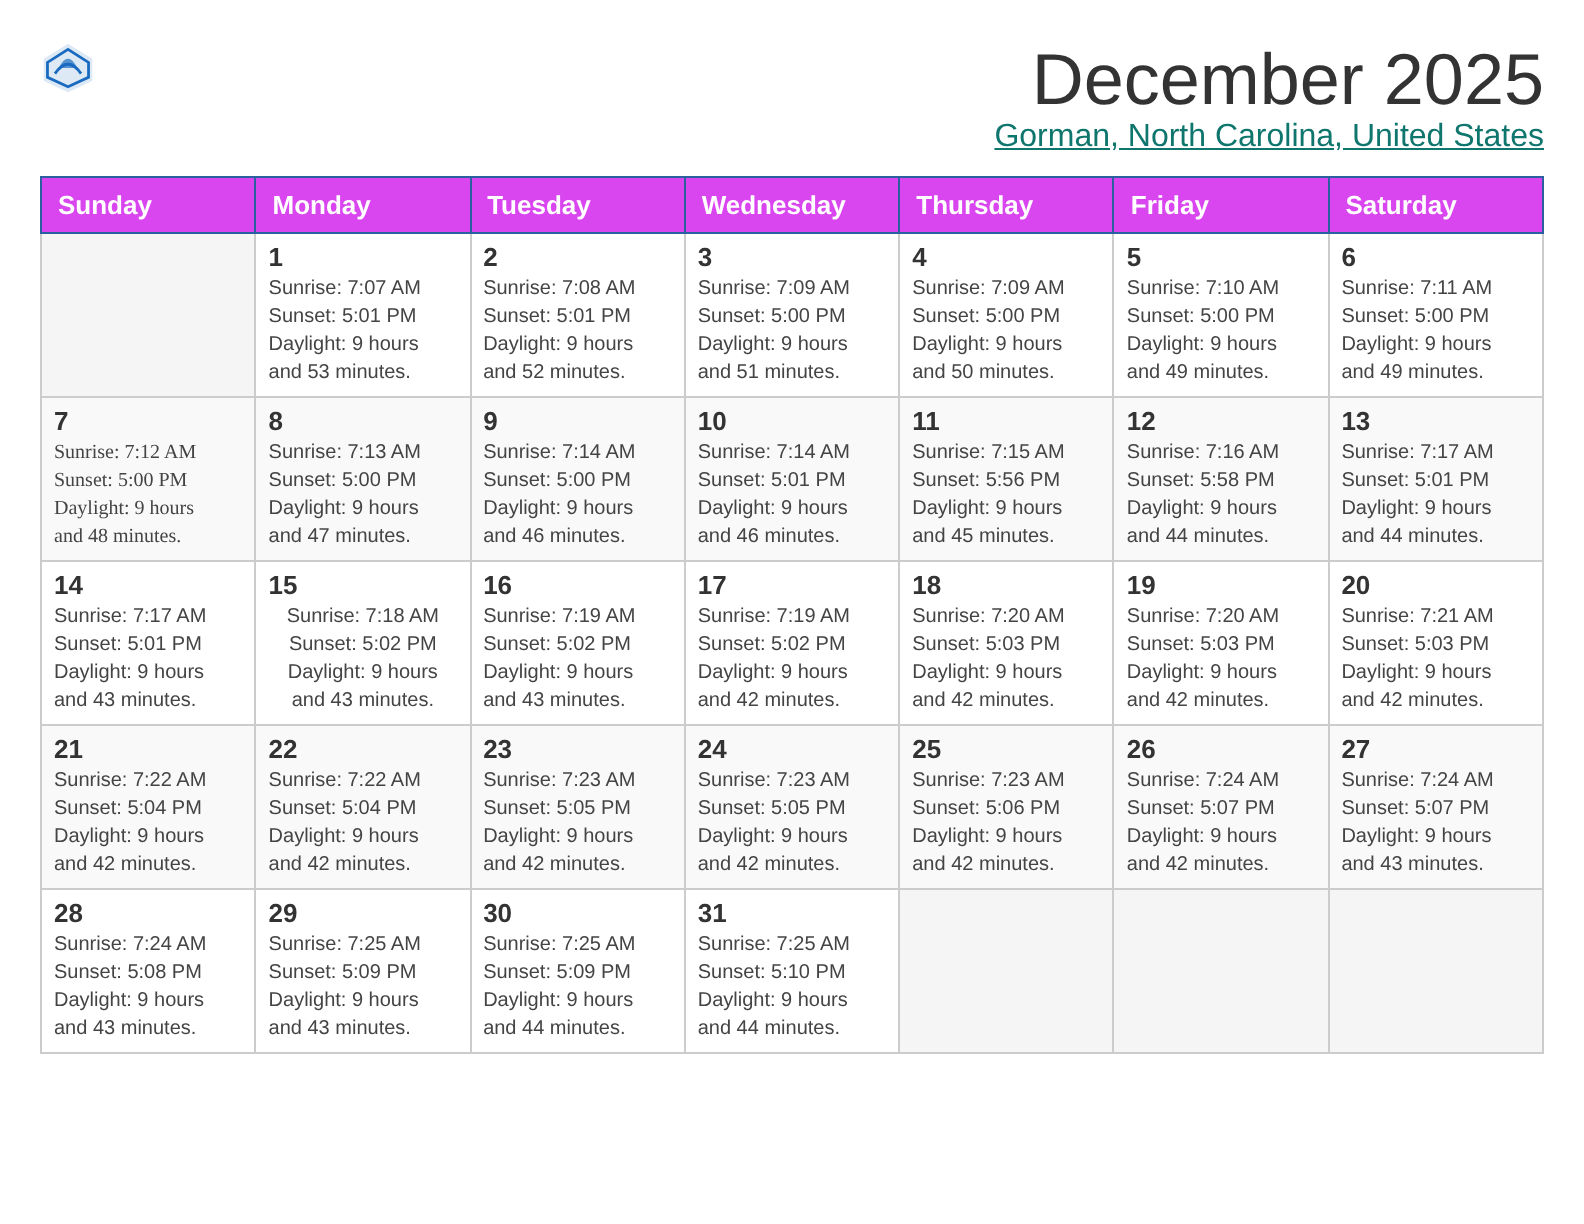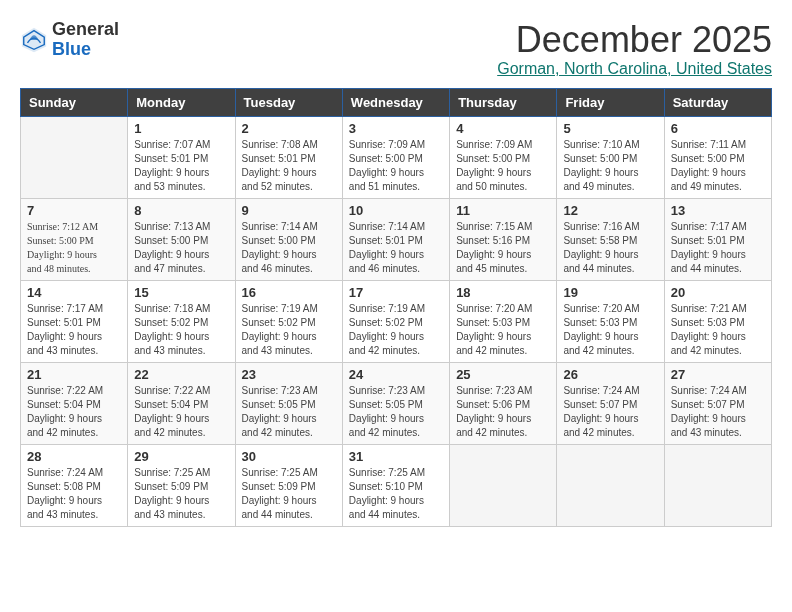--- a/index.html
+++ b/index.html
@@ -45,21 +45,21 @@
       font-size: 16px;
       color: #0f766e;
       text-decoration: underline;
     }
     table {
       width: 100%;
       border-collapse: collapse;
       border: 1px solid #ccc;
     }
     thead tr th {
-      background-color: #404040;
+      background-color: #d946ef;
       color: #fff;
       font-size: 13px;
       font-weight: bold;
       padding: 6px 8px;
       text-align: left;
       border: 1px solid #2a5fa0;
     }
     tbody tr td {
       border: 1px solid #ccc;
       vertical-align: top;
@@ -92,24 +92,20 @@
 <body>
 
 <div class="header">
   <div class="logo">
     <svg class="logo-icon" viewBox="0 0 30 30" xmlns="http://www.w3.org/2000/svg">
       <polygon points="15,2 28,10 28,22 15,28 2,22 2,10" fill="#1a6bbf" opacity="0.15"></polygon>
       <polygon points="15,5 26,12 26,20 15,25 4,20 4,12" fill="none" stroke="#1a6bbf" stroke-width="1.5"></polygon>
       <path d="M10,15 Q15,5 20,15" fill="#1a6bbf" opacity="0.7"></path>
       <path d="M8,18 Q15,8 22,18" fill="none" stroke="#1a6bbf" stroke-width="1.5"></path>
     </svg>
-    <div class="logo-text">
-      <div class="logo-general">General</div>
-      <div class="logo-blue">Blue</div>
-    </div>
   </div>
   <div class="title-block">
     <div class="month-title">December 2025</div>
     <div class="location">Gorman, North Carolina, United States</div>
   </div>
 </div>
 
 <table>
   <thead>
     <tr>
@@ -193,21 +189,21 @@
         <td>
           <span class="day-num">10</span>
           <div class="day-info" style="white-space: pre-line;">Sunrise: 7:14 AM
 Sunset: 5:01 PM
 Daylight: 9 hours
 and 46 minutes.</div>
         </td>
         <td>
           <span class="day-num">11</span>
           <div class="day-info" style="white-space: pre-line;">Sunrise: 7:15 AM
-Sunset: 5:16 PM
+Sunset: 5:56 PM
 Daylight: 9 hours
 and 45 minutes.</div>
         </td>
         <td>
           <span class="day-num">12</span>
           <div class="day-info" style="white-space: pre-line;">Sunrise: 7:16 AM
 Sunset: 5:58 PM
 Daylight: 9 hours
 and 44 minutes.</div>
         </td>
@@ -222,21 +218,21 @@
       <tr>
         <td>
           <span class="day-num">14</span>
           <div class="day-info" style="white-space: pre-line;">Sunrise: 7:17 AM
 Sunset: 5:01 PM
 Daylight: 9 hours
 and 43 minutes.</div>
         </td>
         <td>
           <span class="day-num">15</span>
-          <div class="day-info" style="white-space: pre-line;">Sunrise: 7:18 AM
+          <div class="day-info" style="white-space: pre-line; text-align: center;">Sunrise: 7:18 AM
 Sunset: 5:02 PM
 Daylight: 9 hours
 and 43 minutes.</div>
         </td>
         <td>
           <span class="day-num">16</span>
           <div class="day-info" style="white-space: pre-line;">Sunrise: 7:19 AM
 Sunset: 5:02 PM
 Daylight: 9 hours
 and 43 minutes.</div>

